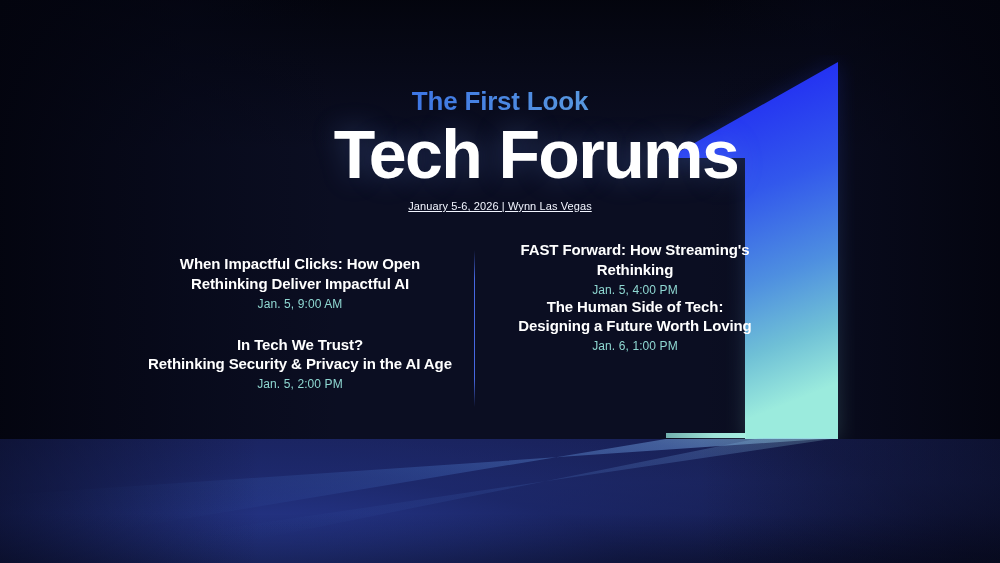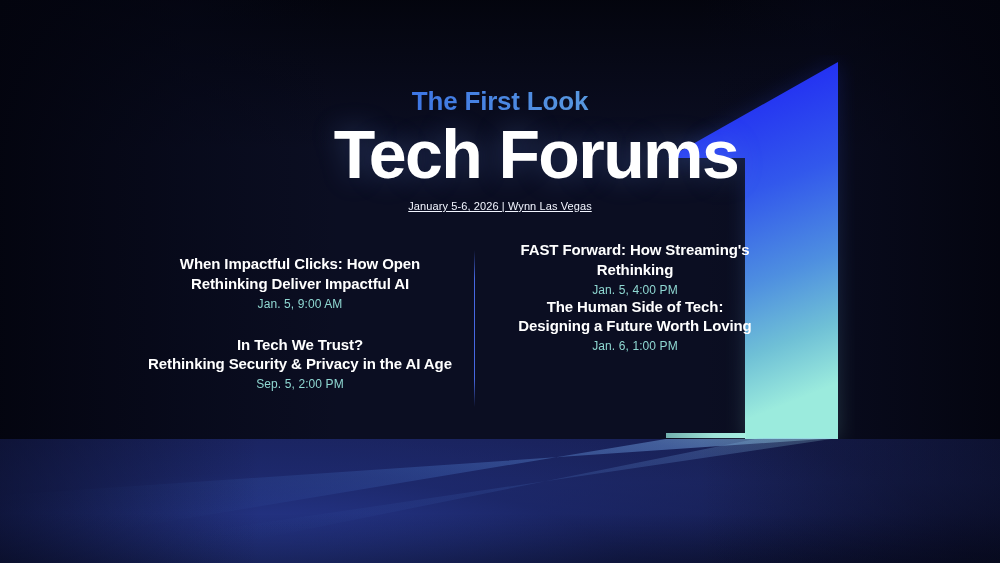--- a/index.html
+++ b/index.html
@@ -256,21 +256,21 @@
             <div>Rethinking Deliver Impactful AI</div>
           </div>
           <div class="session-time">Jan. 5, 9:00 AM</div>
         </div>
 
         <div class="session" style="margin-top:24px;">
           <div class="session-title">
             <div>In Tech We Trust?</div>
             <div>Rethinking Security &amp; Privacy in the AI Age</div>
           </div>
-          <div class="session-time">Sep. 5, 2:00 PM</div>
+          <div class="session-time">Jan. 5, 2:00 PM</div>
         </div>
 
       </div>
 
       <div class="col col-right">
 
         <div class="session">
           <div class="session-title">
             <div>FAST Forward: How Streaming's</div>
             <div>Rethinking</div>

